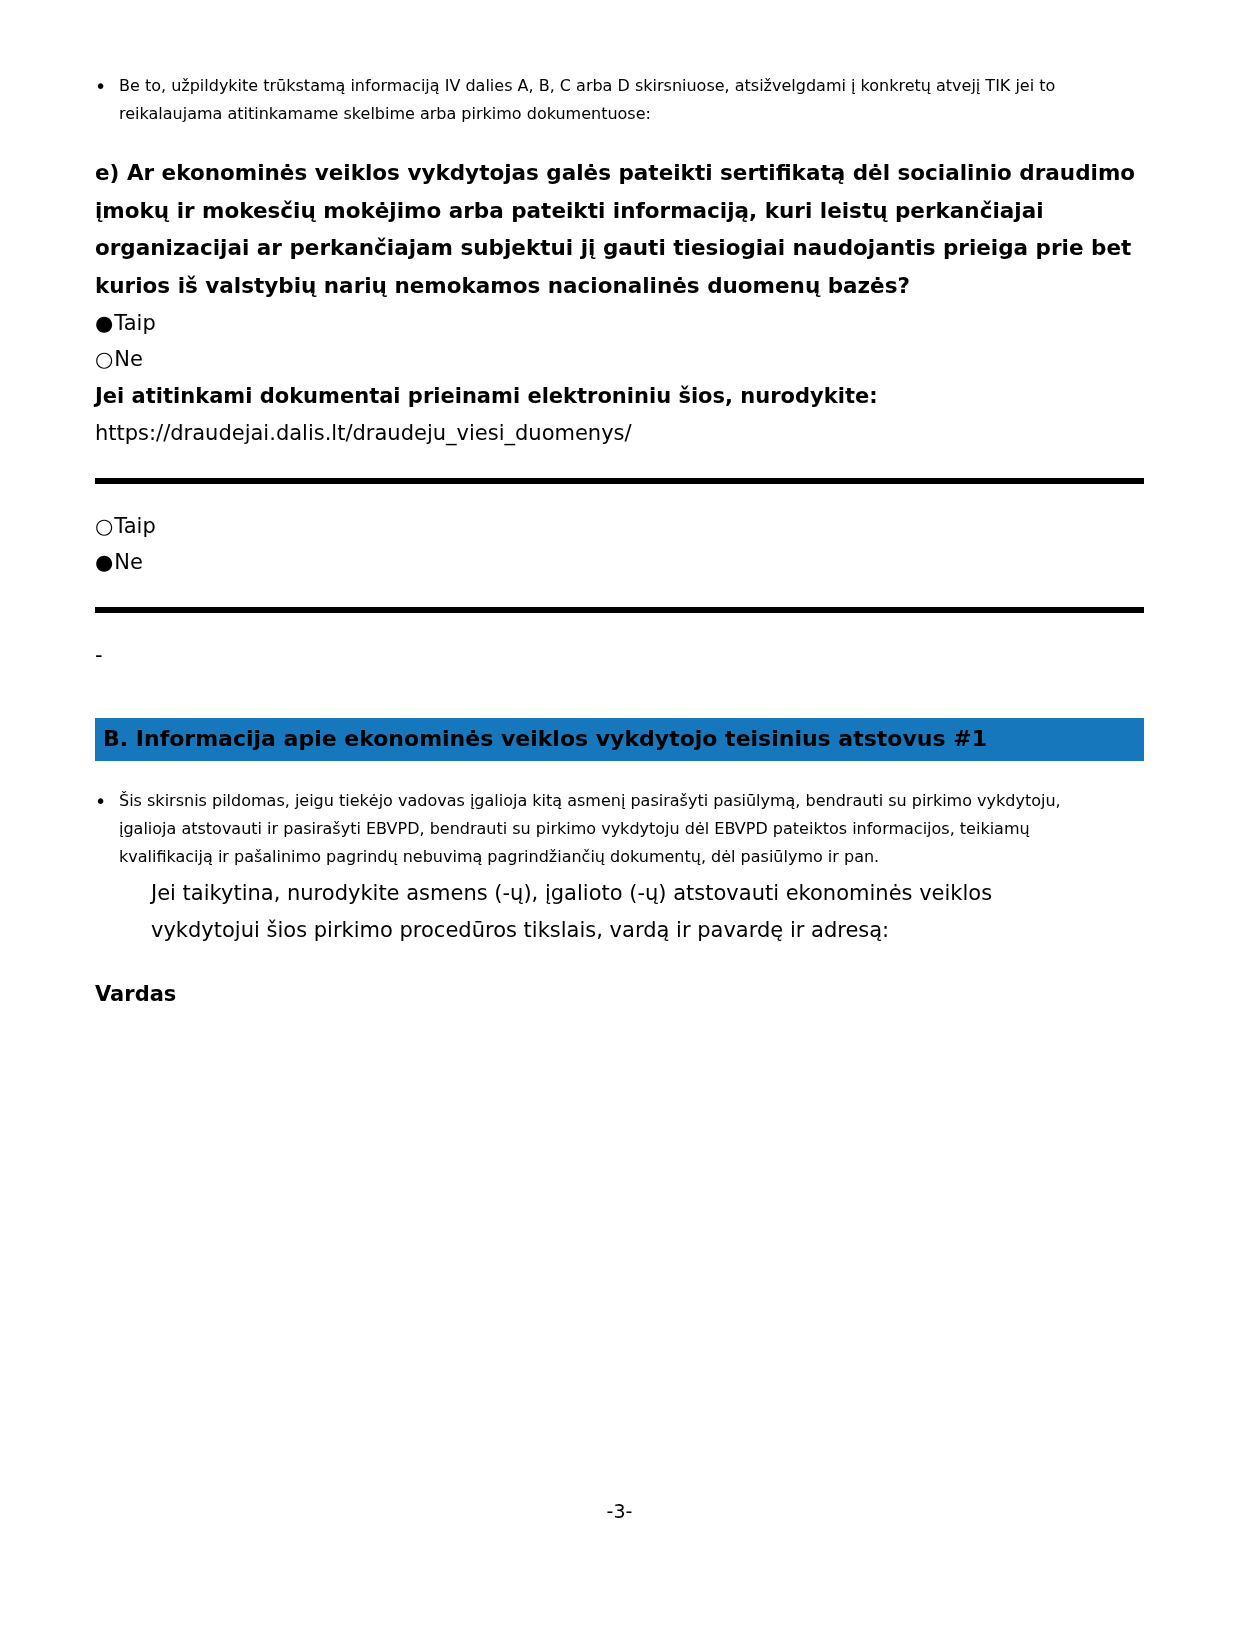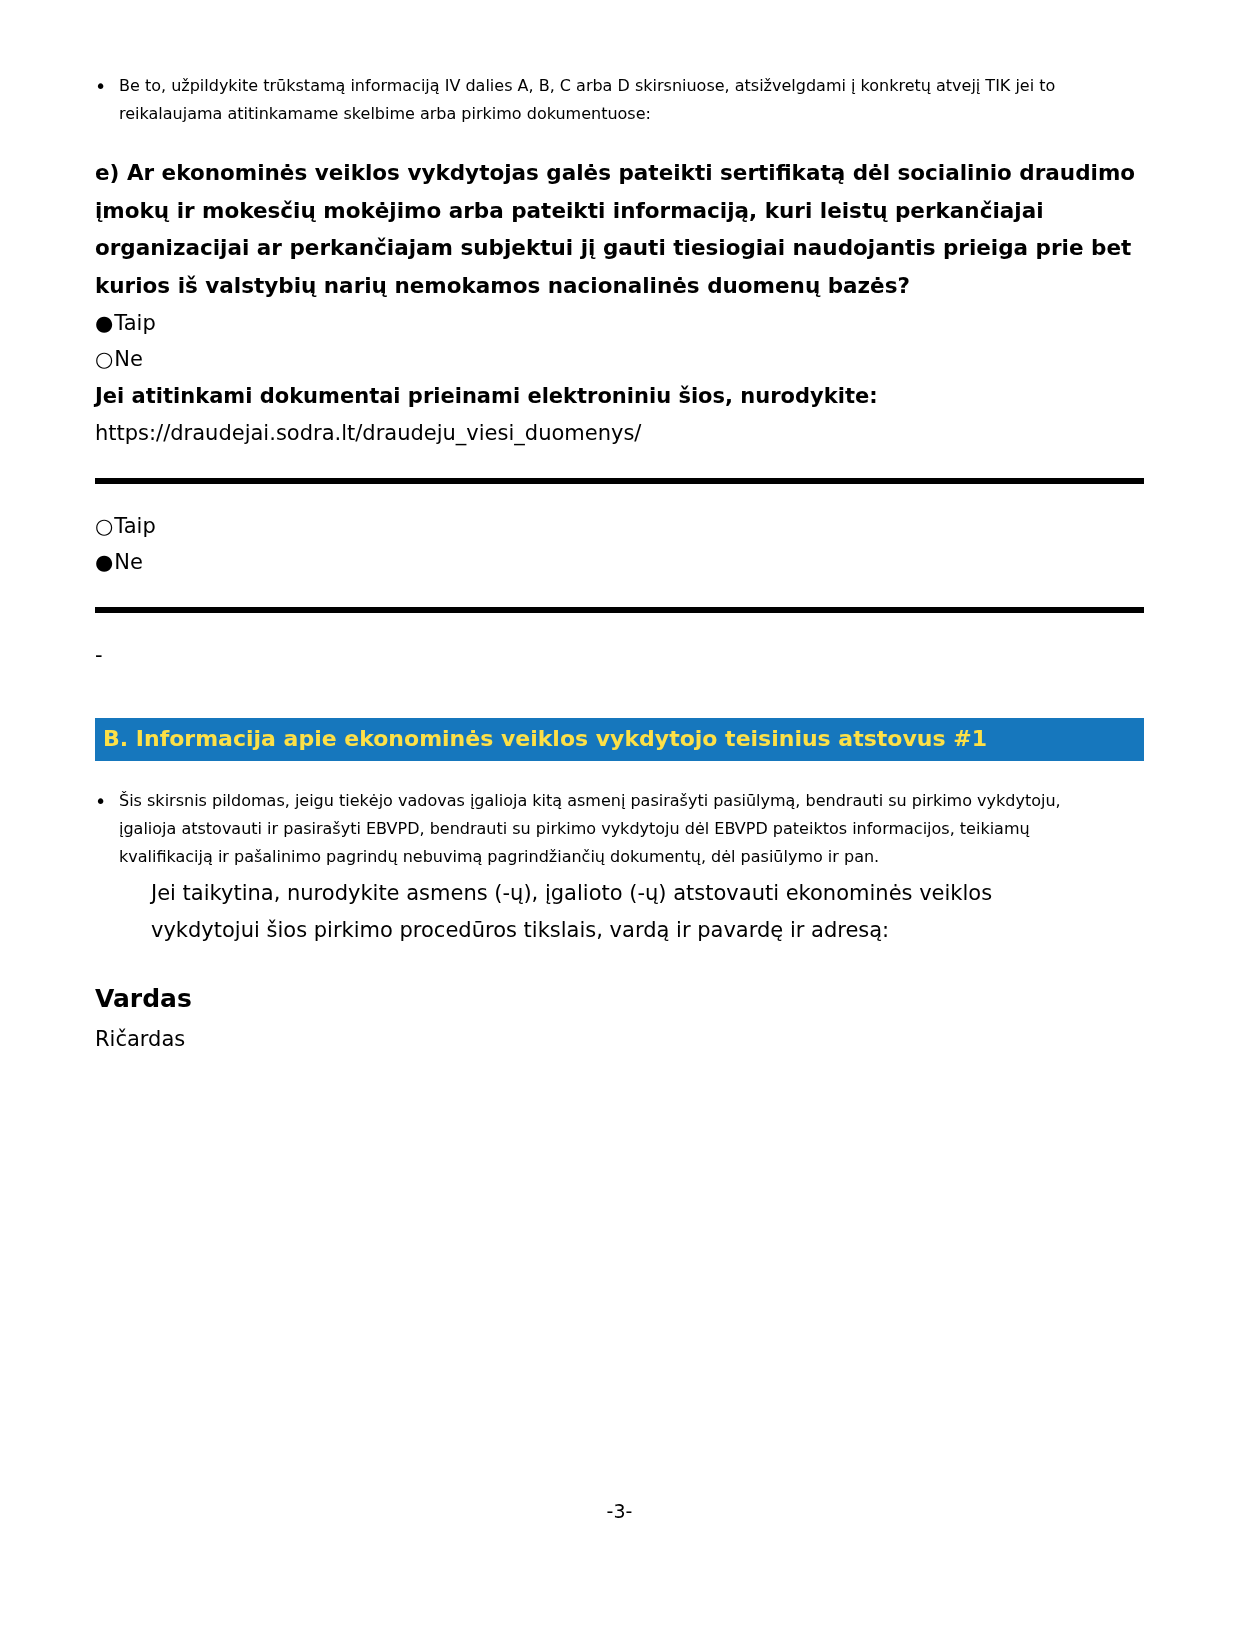--- a/index.html
+++ b/index.html
@@ -72,40 +72,40 @@
   }
 
   .dash-value {
     font-size: 21px;
     line-height: 1.75;
     margin-bottom: 44px;
   }
 
   .section-header {
     background: var(--accent-blue, #1677bd);
-    color: #fde047;
+    color: #000000;
     font-weight: bold;
     font-size: 22px;
     line-height: 1.0;
     padding: 10px 10px 11px 8px;
     margin-bottom: 26px;
   }
 
   .indented-instruction {
     margin-left: 56px;
     margin-top: 4px;
     font-size: 21px;
     line-height: 1.75;
     padding-right: 60px;
   }
 
   .fields-block { margin-top: 26px; }
   .field-label {
     font-weight: bold;
-    font-size: 25px;
+    font-size: 21px;
     line-height: 1.8;
     margin-top: 28px;
   }
   .field-value {
     font-size: 21px;
     line-height: 1.8;
   }
 
   .page-footer {
     position: absolute;
@@ -133,21 +133,21 @@
       <span class="radio-glyph">●</span>
       <span>Taip</span>
     </div>
     <div class="radio-row">
       <span class="radio-glyph">○</span>
       <span>Ne</span>
     </div>
   </div>
 
   <p class="plain-line bold">Jei atitinkami dokumentai prieinami elektroniniu šios, nurodykite:</p>
-  <p class="plain-line">https://draudejai.sodra.lt/draudeju_viesi_duomenys/</p>
+  <p class="plain-line">https://draudejai.dalis.lt/draudeju_viesi_duomenys/</p>
 
   <div class="divider"></div>
 
 
   <div class="answer-block">
     <div class="radio-row">
       <span class="radio-glyph">○</span>
       <span>Taip</span>
     </div>
     <div class="radio-row">
@@ -164,18 +164,17 @@
 
   <div class="bullet-row" style="margin-bottom: 4px;">
     <span class="bullet-marker">•</span>
     <span class="bullet-text">Šis skirsnis pildomas, jeigu tiekėjo vadovas įgalioja kitą asmenį pasirašyti pasiūlymą, bendrauti su pirkimo vykdytoju, įgalioja atstovauti ir pasirašyti EBVPD, bendrauti su pirkimo vykdytoju dėl EBVPD pateiktos informacijos, teikiamų kvalifikaciją ir pašalinimo pagrindų nebuvimą pagrindžiančių dokumentų, dėl pasiūlymo ir pan.</span>
   </div>
 
   <p class="indented-instruction">Jei taikytina, nurodykite asmens (-ų), įgalioto (-ų) atstovauti ekonominės veiklos vykdytojui šios pirkimo procedūros tikslais, vardą ir pavardę ir adresą:</p>
 
   <div class="fields-block">
     <p class="field-label">Vardas</p>
-    <p class="field-value">Ričardas</p>
   </div>
 
   <div class="page-footer">-3-</div>
 
 </div>
 
 </body></html>

